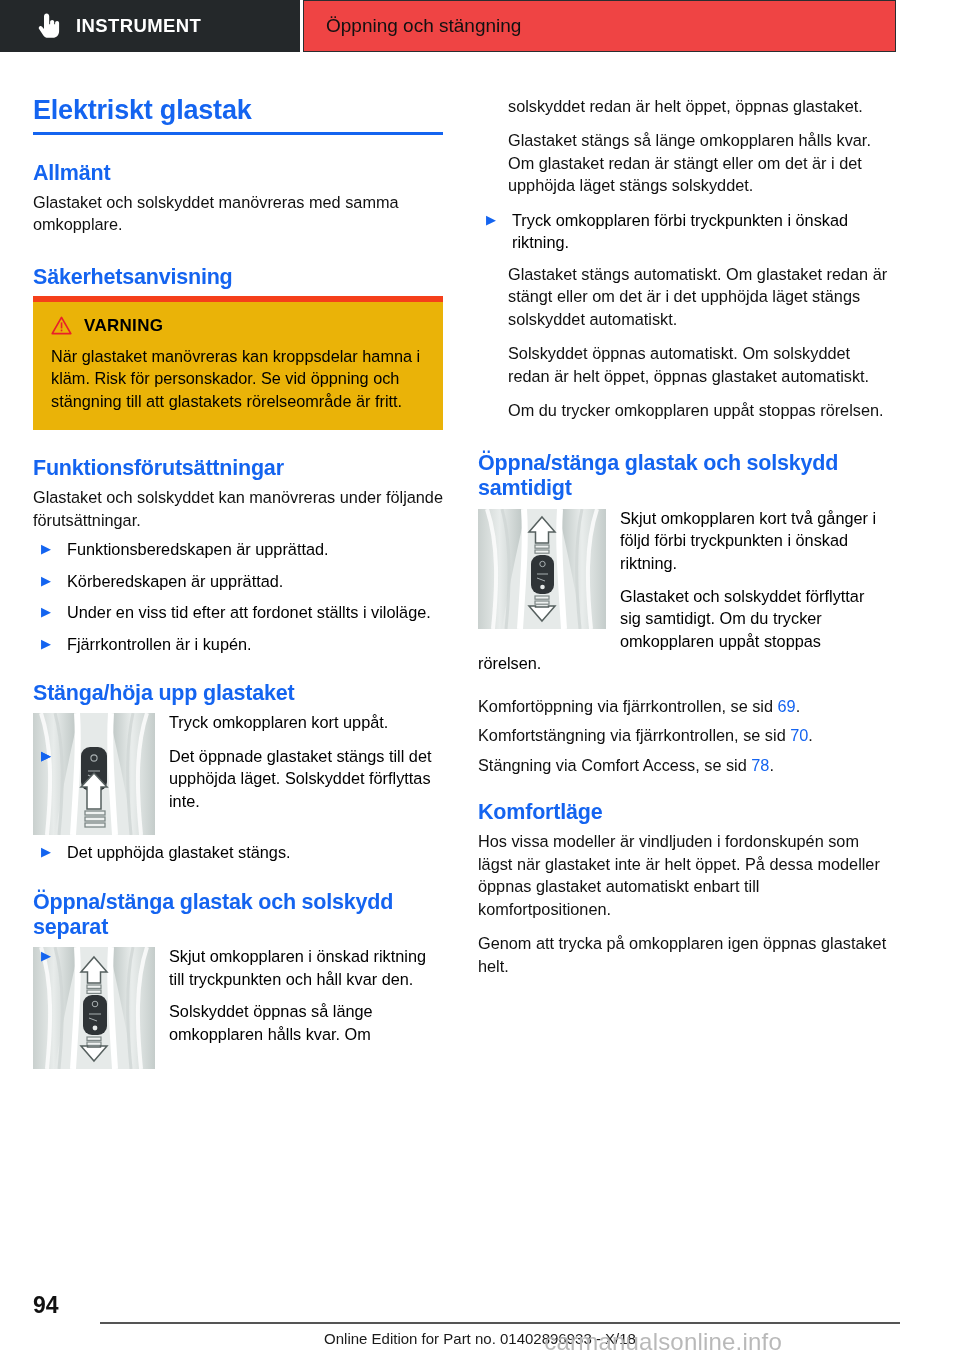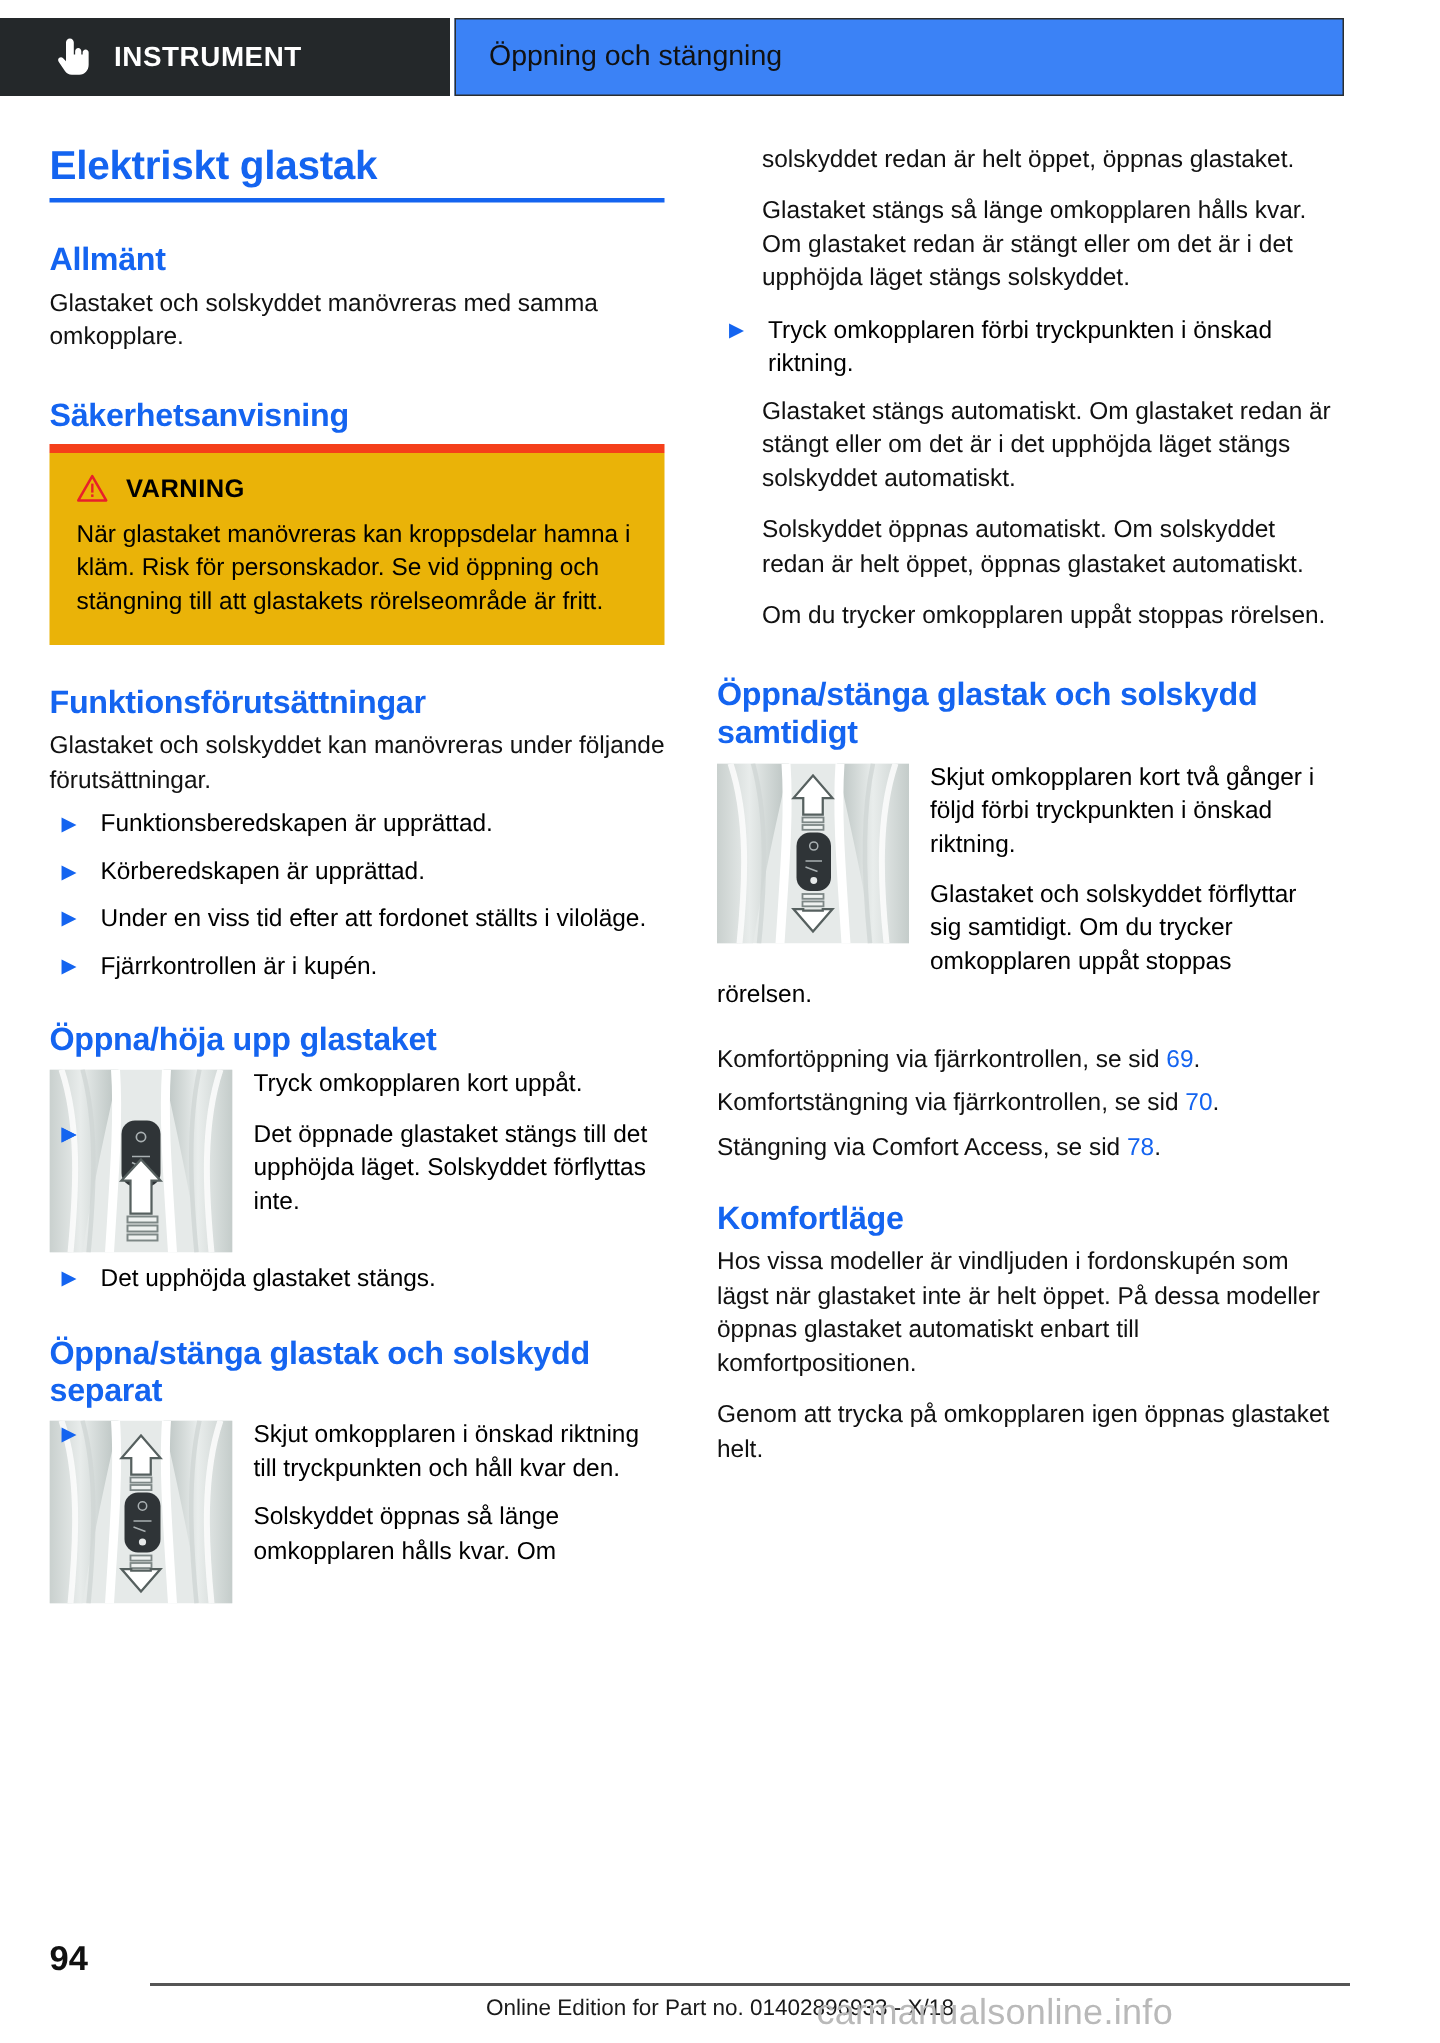--- a/index.html
+++ b/index.html
@@ -7,33 +7,33 @@
   body {
     width:960px; height:1362px;
     background:#ffffff;
     font-family:"Liberation Sans", sans-serif;
     color:#000000;
     position:relative;
     overflow:hidden;
   }
 
   
-  .header { position:absolute; left:0; top:12px; width:960px; height:64px; }
+  .header { position:absolute; left:0; top:0; width:960px; height:64px; }
   .header-tab {
     position:absolute; left:0; top:0; width:300px; height:52px;
     background:#24282a; color:#ffffff;
     display:flex; align-items:center; gap:16px; padding-left:38px;
   }
   .hand-icon { width:22px; height:26px; display:block; }
   .header-tab-label {
     font-size:18.5px; font-weight:bold; letter-spacing:0.4px;
   }
   .header-title-box {
     position:absolute; left:303px; top:0; width:593px; height:52px;
-    background:#3b82f6; border:1px solid #2a2e30;
+    background:#ef4444; border:1px solid #2a2e30;
     display:flex; align-items:center; padding-left:22px;
   }
   .header-title { font-size:19px; color:#111; }
 
   
   .col { position:absolute; top:95px; width:410px; }
   .col-left  { left:33px; }
   .col-right { left:478px; }
 
   h1.doc-title {
@@ -158,21 +158,21 @@
   <p class="body tight">Glastaket och solskyddet kan manövreras under följande förutsättningar.</p>
   <ul class="blist">
     <li><span class="bmark">▶</span><span>Funktionsberedskapen är upprättad.</span></li>
     <li><span class="bmark">▶</span><span>Körberedskapen är upprättad.</span></li>
     <li><span class="bmark">▶</span><span>Under en viss tid efter att fordonet ställts i viloläge.</span></li>
     <li><span class="bmark">▶</span><span>Fjärrkontrollen är i kupén.</span></li>
   </ul>
 
   <div class="gap-md"></div>
 
-  <h2 class="sec">Öppna/höja upp glastaket</h2>
+  <h2 class="sec">Stänga/höja upp glastaket</h2>
 
   <div class="clearfix">
     <svg class="fig" viewBox="0 0 122 122">
       <defs>
         <linearGradient id="gL1" x1="0" y1="0" x2="1" y2="0">
           <stop offset="0" stop-color="#c9d0ce"></stop>
             <stop offset="0.45" stop-color="#e8eceb"></stop>
           <stop offset="1" stop-color="#b9c2c0"></stop>
         </linearGradient>
         <linearGradient id="gR1" x1="0" y1="0" x2="1" y2="0">

